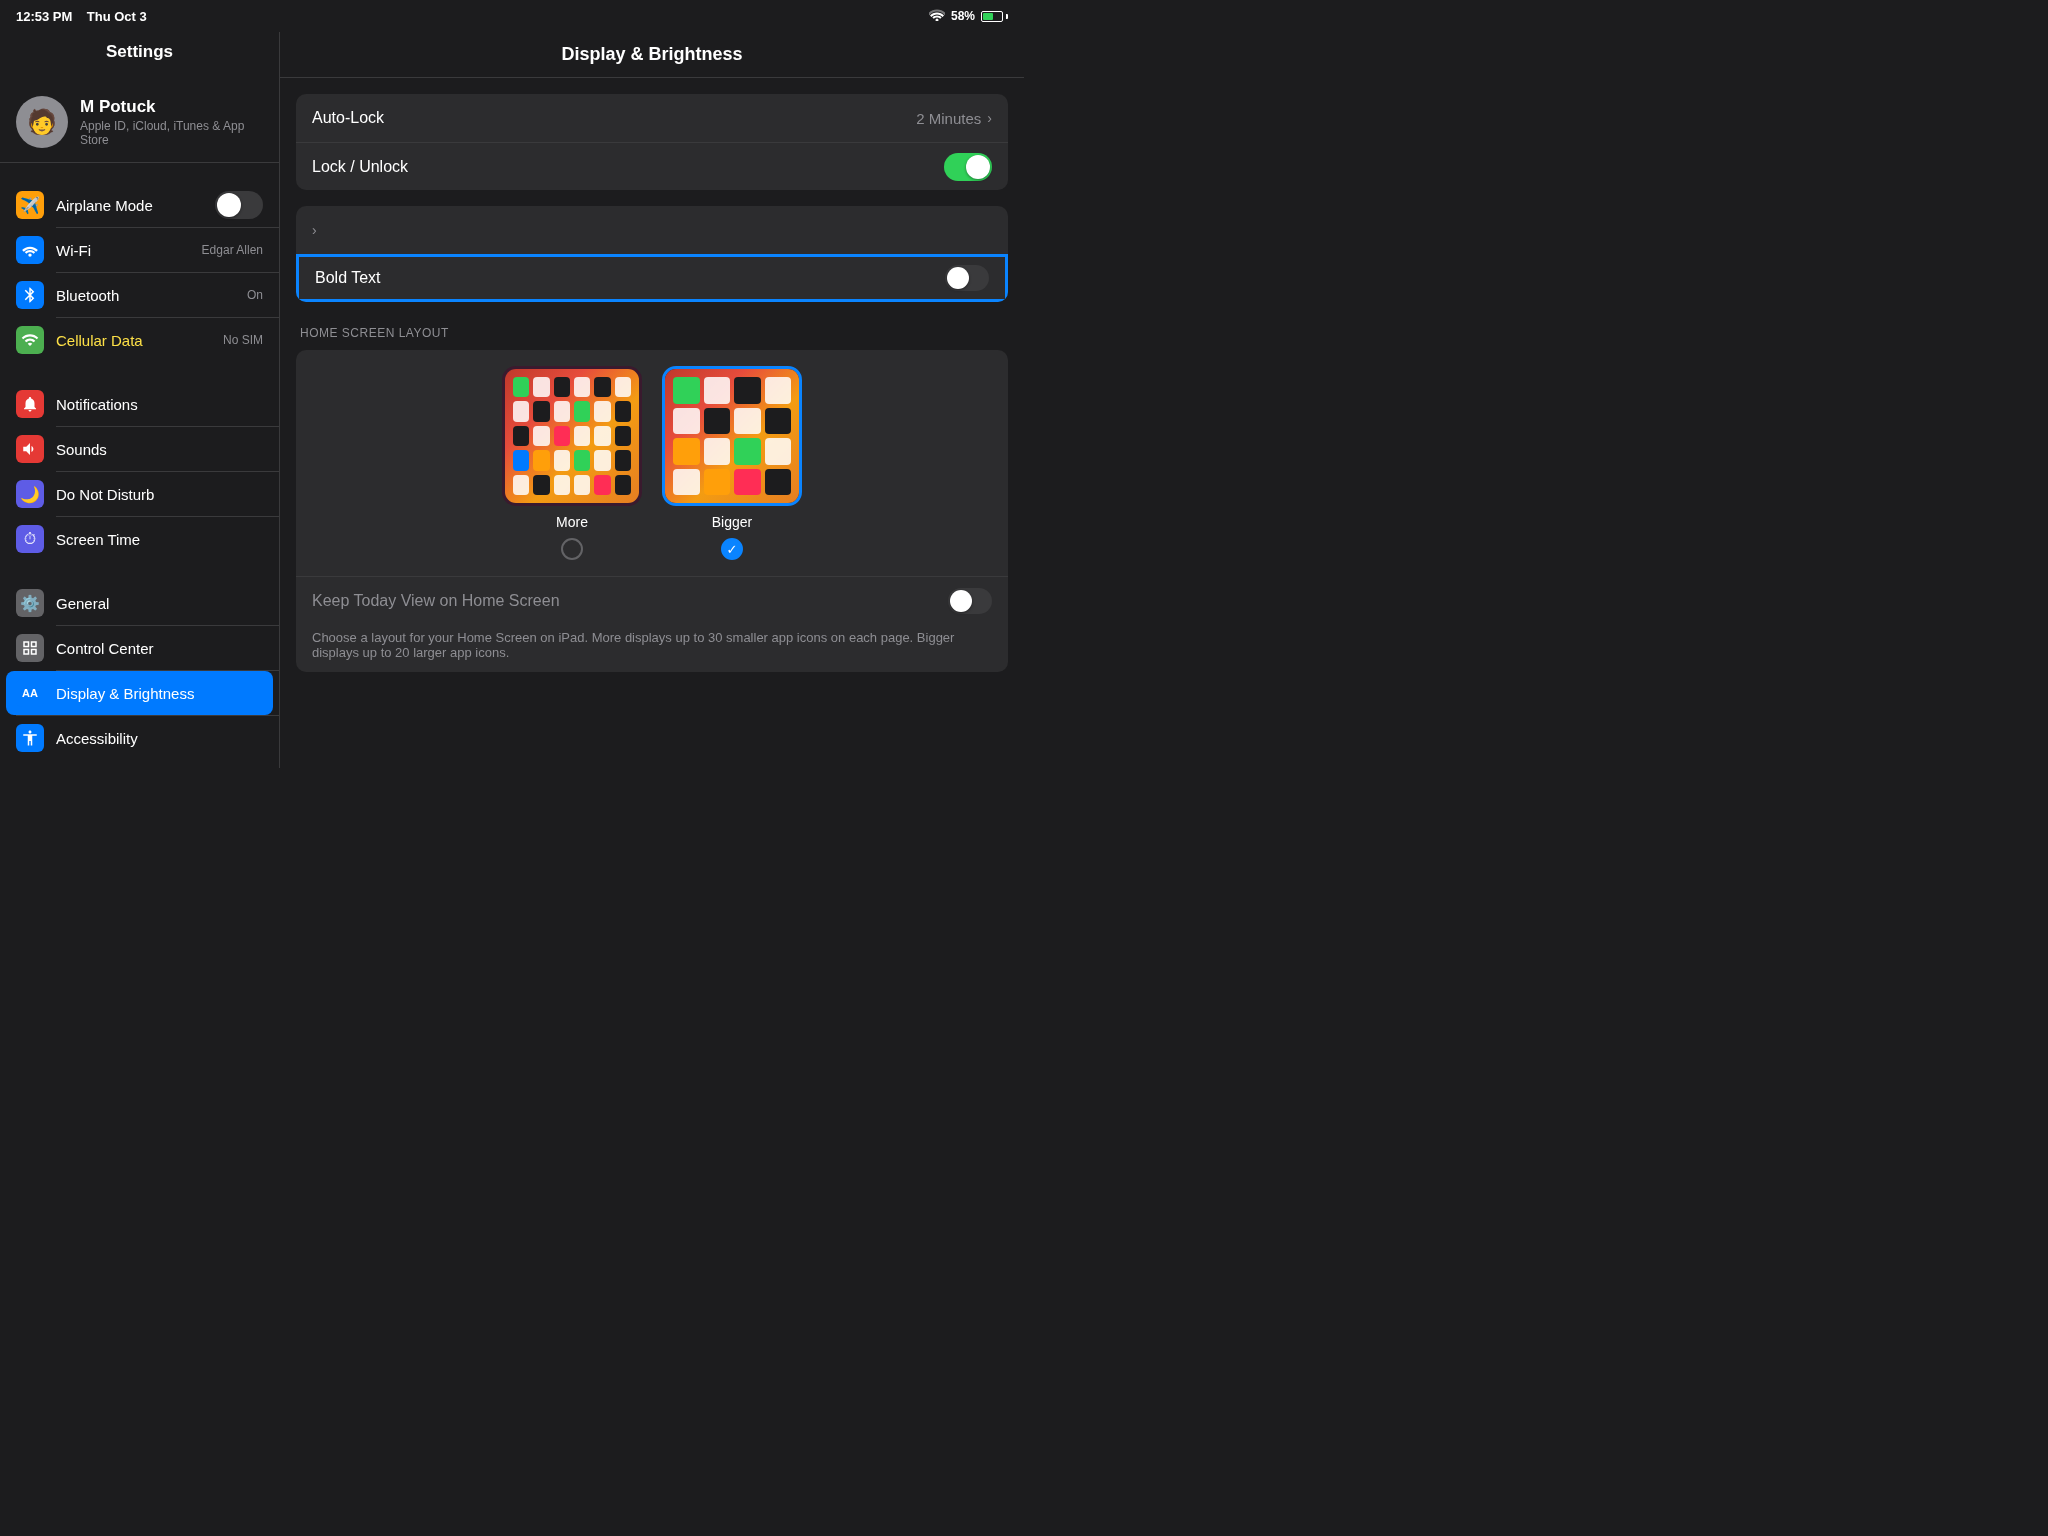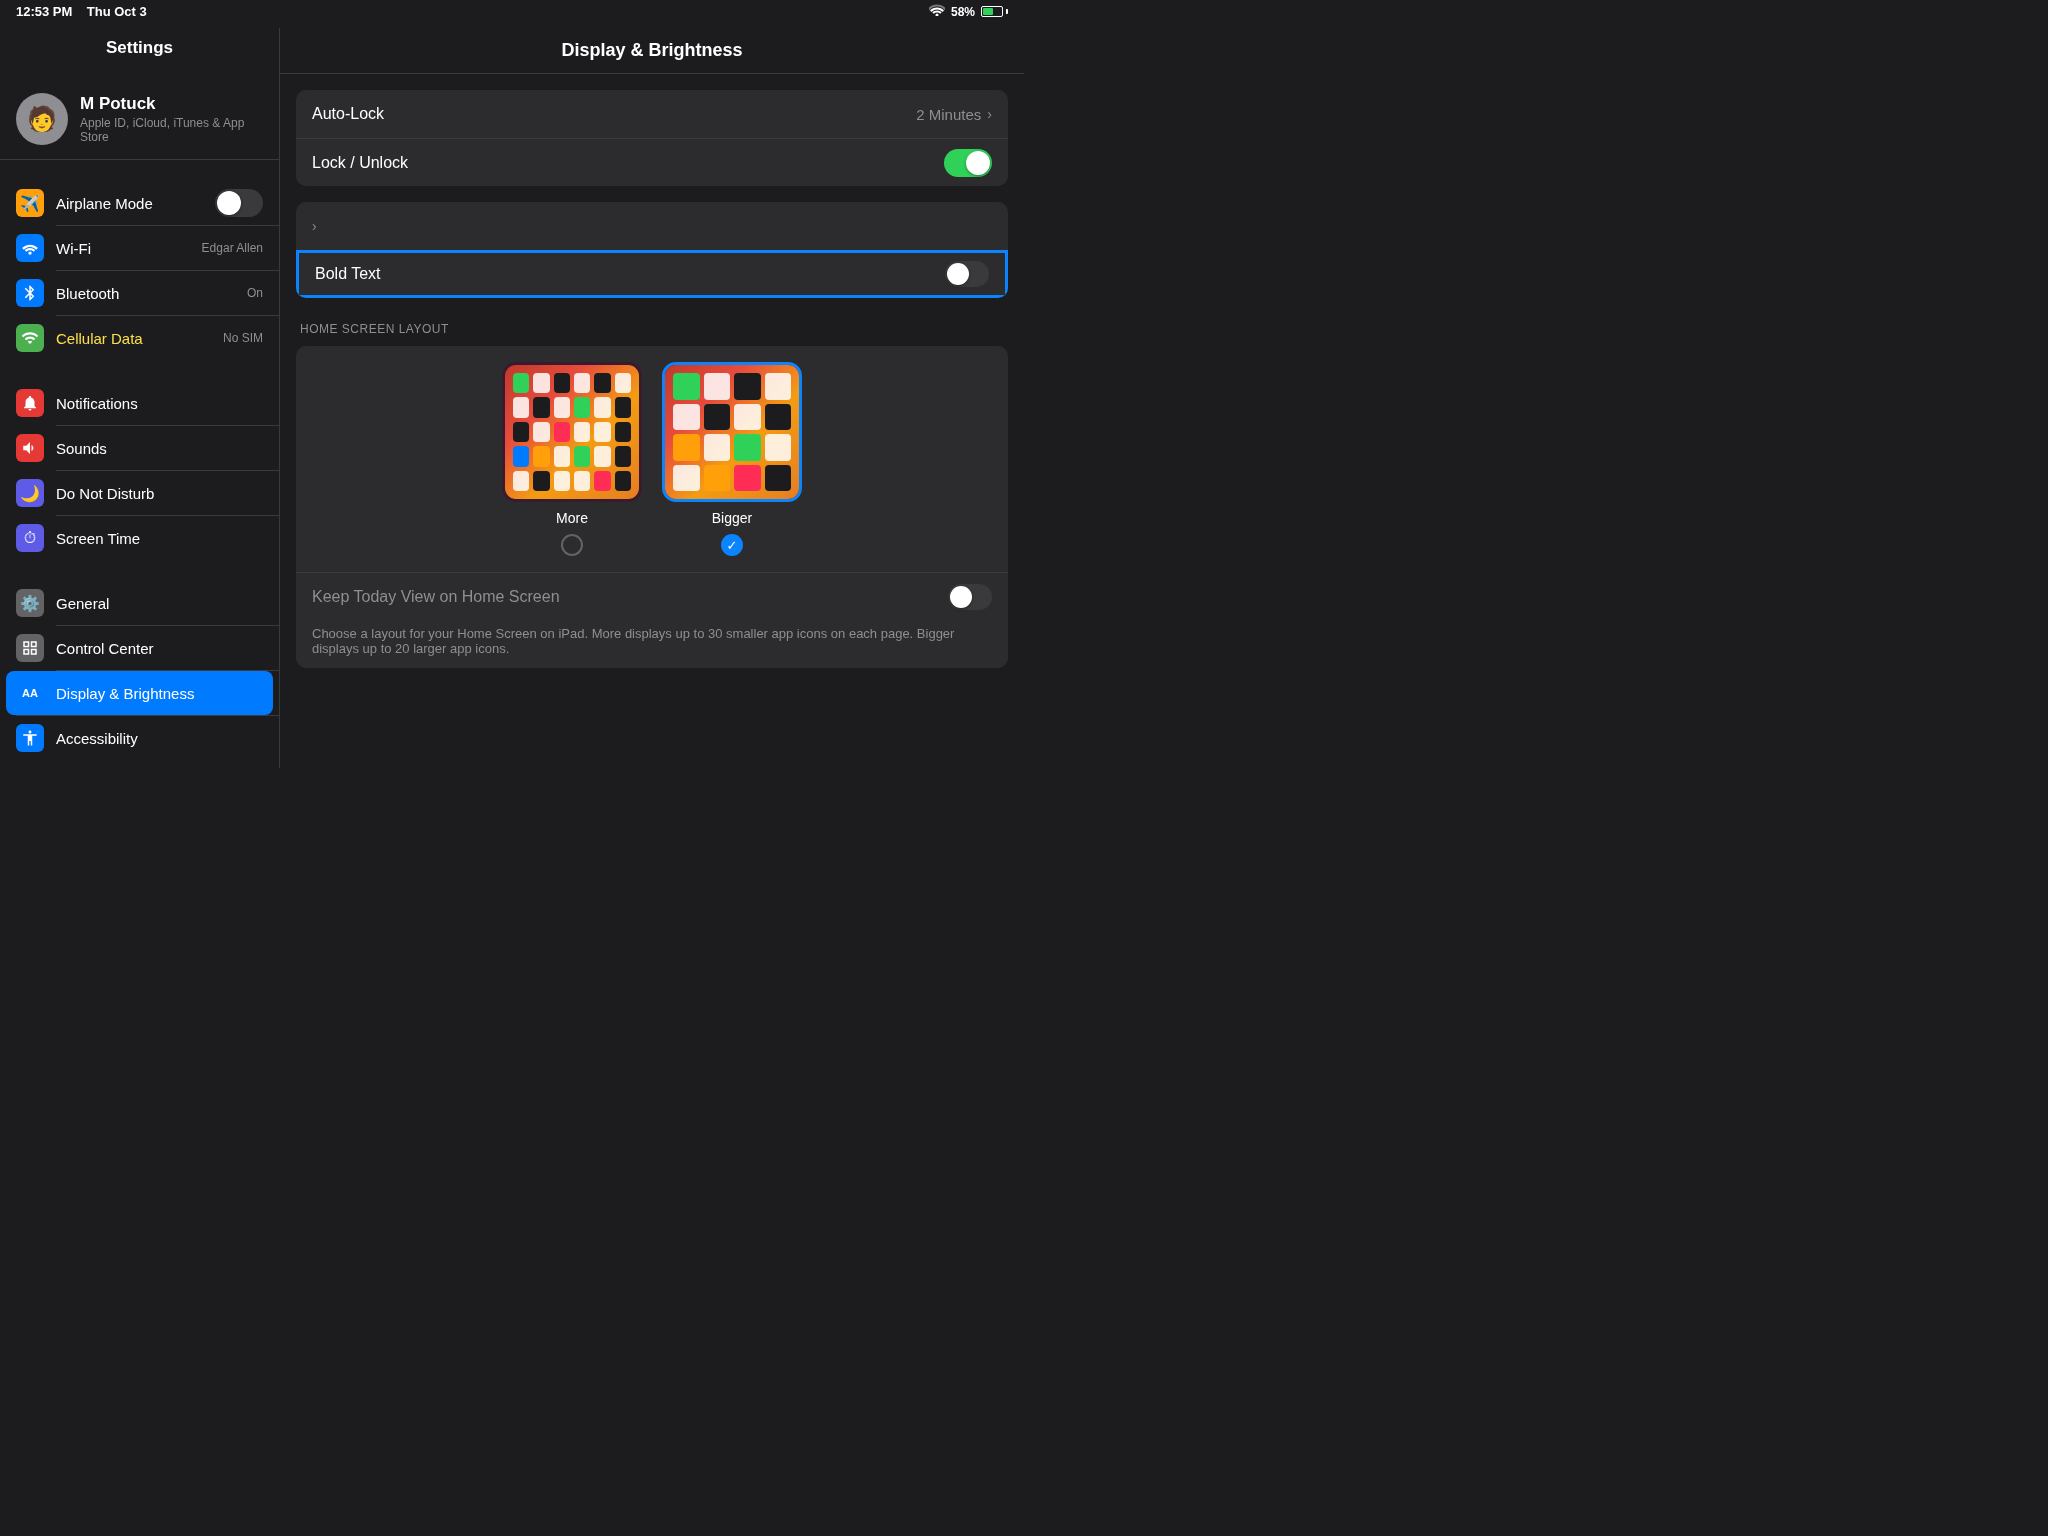--- a/index.html
+++ b/index.html
@@ -11,22 +11,22 @@
       height: 768px;
       overflow: hidden;
       display: flex;
       flex-direction: column;
     }
 
     
     .status-bar {
       display: flex;
       justify-content: space-between;
-      align-items: flex-start;
-      padding: 4px 16px;
+      align-items: center;
+      padding: 16px 16px;
       background: #1c1c1e;
       font-size: 13px;
       font-weight: 600;
       height: 28px;
       flex-shrink: 0;
     }
     .status-bar-right {
       display: flex;
       align-items: center;
       gap: 6px;

